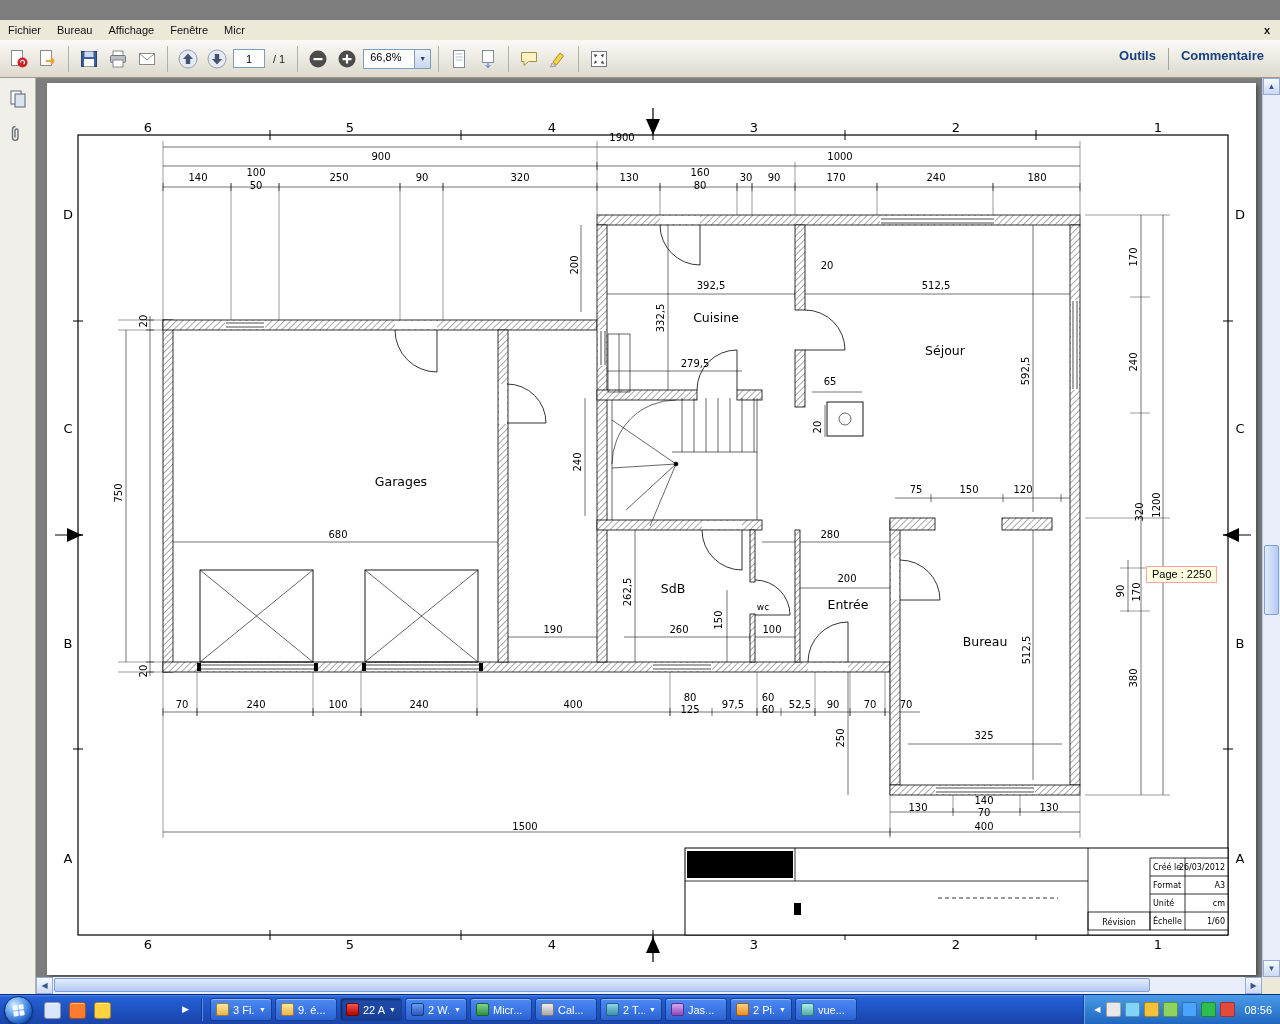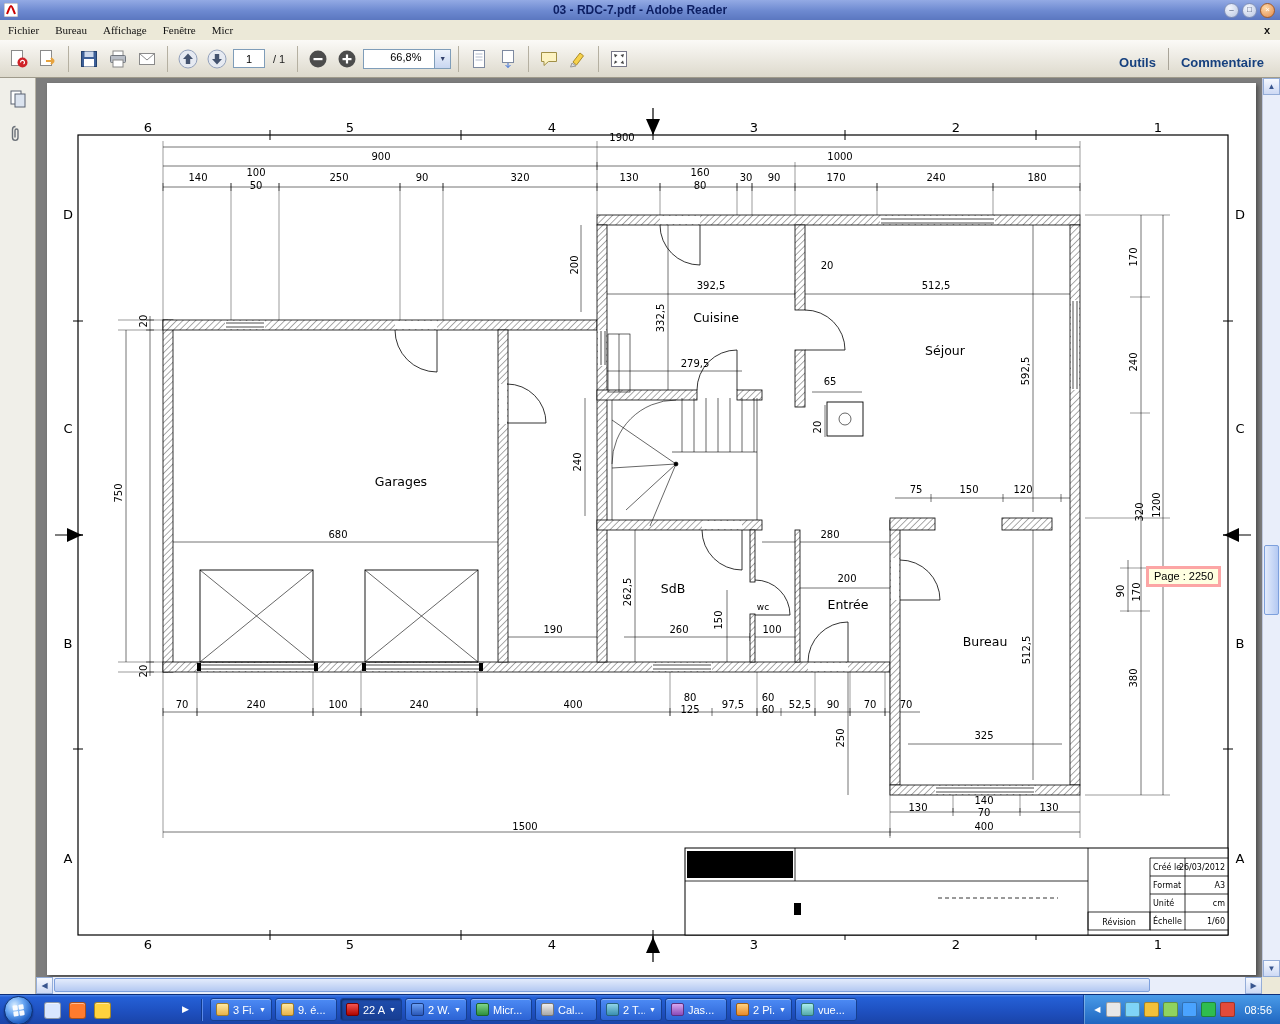--- a/index.html
+++ b/index.html
@@ -16,37 +16,37 @@
   #wbtns{margin-left:auto;display:flex;gap:3px;padding-right:5px;z-index:2;}
   .wbtn{width:13px;height:13px;border-radius:50%;font-size:8px;line-height:12px;
     text-align:center;color:#2c3a5e;background:radial-gradient(circle at 35% 30%,#f3f6fd,#b9c6e2);
     border:1px solid #8090b8;}
   .wbtn.close{background:radial-gradient(circle at 35% 30%,#ffd9a8,#e08a4e);
     border-color:#a35c28;color:#fff;}
 
   
   #menubar{position:absolute;left:0;top:20px;width:1280px;height:20px;background:#ece9d8;
     border-bottom:1px solid #d4d0c0;display:flex;align-items:center;font-size:11px;color:#111;}
-  .mitem{padding:3px 8px;font-family:Liberation Serif, serif;}
+  .mitem{padding:3px 8px;}
   #menuclose{margin-left:auto;margin-right:10px;font-weight:bold;font-size:11px;}
 
   
   #toolbar{position:absolute;left:0;top:40px;width:1280px;height:38px;
     background:linear-gradient(#fbfaf7,#ddd9cc);border-bottom:1px solid #9f9a8b;
     display:flex;align-items:center;padding:0 6px;gap:3px;box-sizing:border-box;}
   .tbtn{width:26px;height:26px;display:flex;align-items:center;justify-content:center;border-radius:2px;}
   .tsep{width:1px;height:26px;background:#b5b0a1;margin:0 4px;}
   #pageinput{width:26px;height:15px;border:1px solid #7f9db9;font-size:11px;text-align:center;
     font-family:"Liberation Sans",sans-serif;}
   .pagecount{font-size:11px;color:#222;margin:0 5px;}
   .combo{display:flex;align-items:stretch;border:1px solid #7f9db9;background:#fff;height:18px;}
-  .combo-val{font-size:11px;padding:1px 6px 0;min-width:38px;margin-left:20px;}
+  .combo-val{font-size:11px;padding:1px 6px 0;min-width:38px;}
   .combo-arrow{width:15px;background:linear-gradient(#eef3fc,#c8d6f0);border-left:1px solid #7f9db9;
     font-size:7px;display:flex;align-items:center;justify-content:center;color:#33406b;}
-  .tb-right{margin-left:auto;display:flex;align-items:flex-end;gap:12px;padding-right:10px;}
+  .tb-right{margin-left:auto;display:flex;align-items:flex-start;gap:12px;padding-right:10px;}
   .tb-link{font-size:13px;color:#16407e;font-weight:600;}
   .tb-rsep{width:1px;height:22px;background:#a9a498;}
   svg.ic{display:block;}
 
   
   #sidebar{position:absolute;left:0;top:78px;width:36px;height:916px;background:#f0efe9;
     border-right:1px solid #b6b2a4;box-sizing:border-box;}
   .sbtn{width:26px;height:26px;margin:8px auto 4px;display:flex;align-items:center;justify-content:center;}
   #docarea{position:absolute;left:36px;top:78px;width:1226px;height:899px;background:#7d7d7d;overflow:hidden;}
   #page{position:absolute;left:11px;top:5px;width:1209px;height:892px;background:#fff;
@@ -61,21 +61,21 @@
   .sarrow{position:absolute;width:17px;height:17px;background:linear-gradient(#f6f9ff,#cdd9f4);
     border:1px solid #94add8;color:#39568f;font-size:8px;display:flex;align-items:center;
     justify-content:center;box-sizing:border-box;}
   #vthumb{position:absolute;left:1px;top:467px;width:15px;height:70px;border-radius:2px;
     background:linear-gradient(90deg,#e4ecfc,#b4c9f2);border:1px solid #7da0dd;box-sizing:border-box;}
   #hthumb{position:absolute;left:18px;top:1px;width:1096px;height:14px;border-radius:2px;
     background:linear-gradient(180deg,#e4ecfc,#b4c9f2);border:1px solid #7da0dd;box-sizing:border-box;}
   #scorner{position:absolute;left:1262px;top:977px;width:18px;height:17px;background:#ece9d8;}
 
   
-  #scrolltip{position:absolute;left:1146px;top:566px;background:#ffffe1;border:3px solid #fca5a5;
+  #scrolltip{position:absolute;left:1146px;top:566px;background:#ffffe1;border:1px solid #fca5a5;
     font-size:11px;padding:1px 5px 2px;color:#000;z-index:50;}
 
   
   #taskbar{position:absolute;left:0;top:994px;width:1280px;height:30px;
     background:linear-gradient(#4a82e8 0%,#2560d6 8%,#1e4fbe 60%,#1a44a8 100%);
     border-top:1px solid #0d2f7a;box-sizing:border-box;}
   #startorb{position:absolute;left:4px;top:1px;width:27px;height:27px;border-radius:50%;
     background:radial-gradient(circle at 35% 30%,#d4ebff 0%,#6aa8f4 35%,#2060c4 70%,#123c88 100%);
     border:1px solid #0c2f6e;box-shadow:0 1px 2px rgba(0,0,0,.4);
     display:flex;align-items:center;justify-content:center;}
@@ -109,34 +109,20 @@
     box-shadow:inset 1px 0 0 rgba(255,255,255,.3);}
   #trayhide{color:#fff;font-size:8px;margin-right:2px;}
   .trayicon{width:13px;height:13px;border-radius:2px;border:1px solid rgba(0,0,0,.3);}
   #clock{font-size:11px;color:#fff;margin-left:5px;}
 </style>
 </head>
 <body>
 
 <div id="screen">
 
-  <div id="titlebar">
-    <span id="appicon">
-      <svg width="14" height="14">
-          <rect width="14" height="14" fill="#fff" stroke="#99a"></rect>
-          <path d="M3 11c2-5 3-8 4-8s2 3 4 8" stroke="#c00" fill="none" stroke-width="2"></path>
-        </svg>
-    </span>
-    <span id="wtitle">03 - RDC-7.pdf - Adobe Reader</span>
-    <span id="wbtns">
-      <span class="wbtn">–</span>
-      <span class="wbtn">□</span>
-      <span class="wbtn close">×</span>
-    </span>
-  </div>
 
   <div id="menubar">
     <span class="mitem">Fichier</span>
     <span class="mitem">Bureau</span>
     <span class="mitem">Affichage</span>
     <span class="mitem">Fenêtre</span>
     <span class="mitem">Micr</span>
     <span id="menuclose">x</span>
   </div>
 

